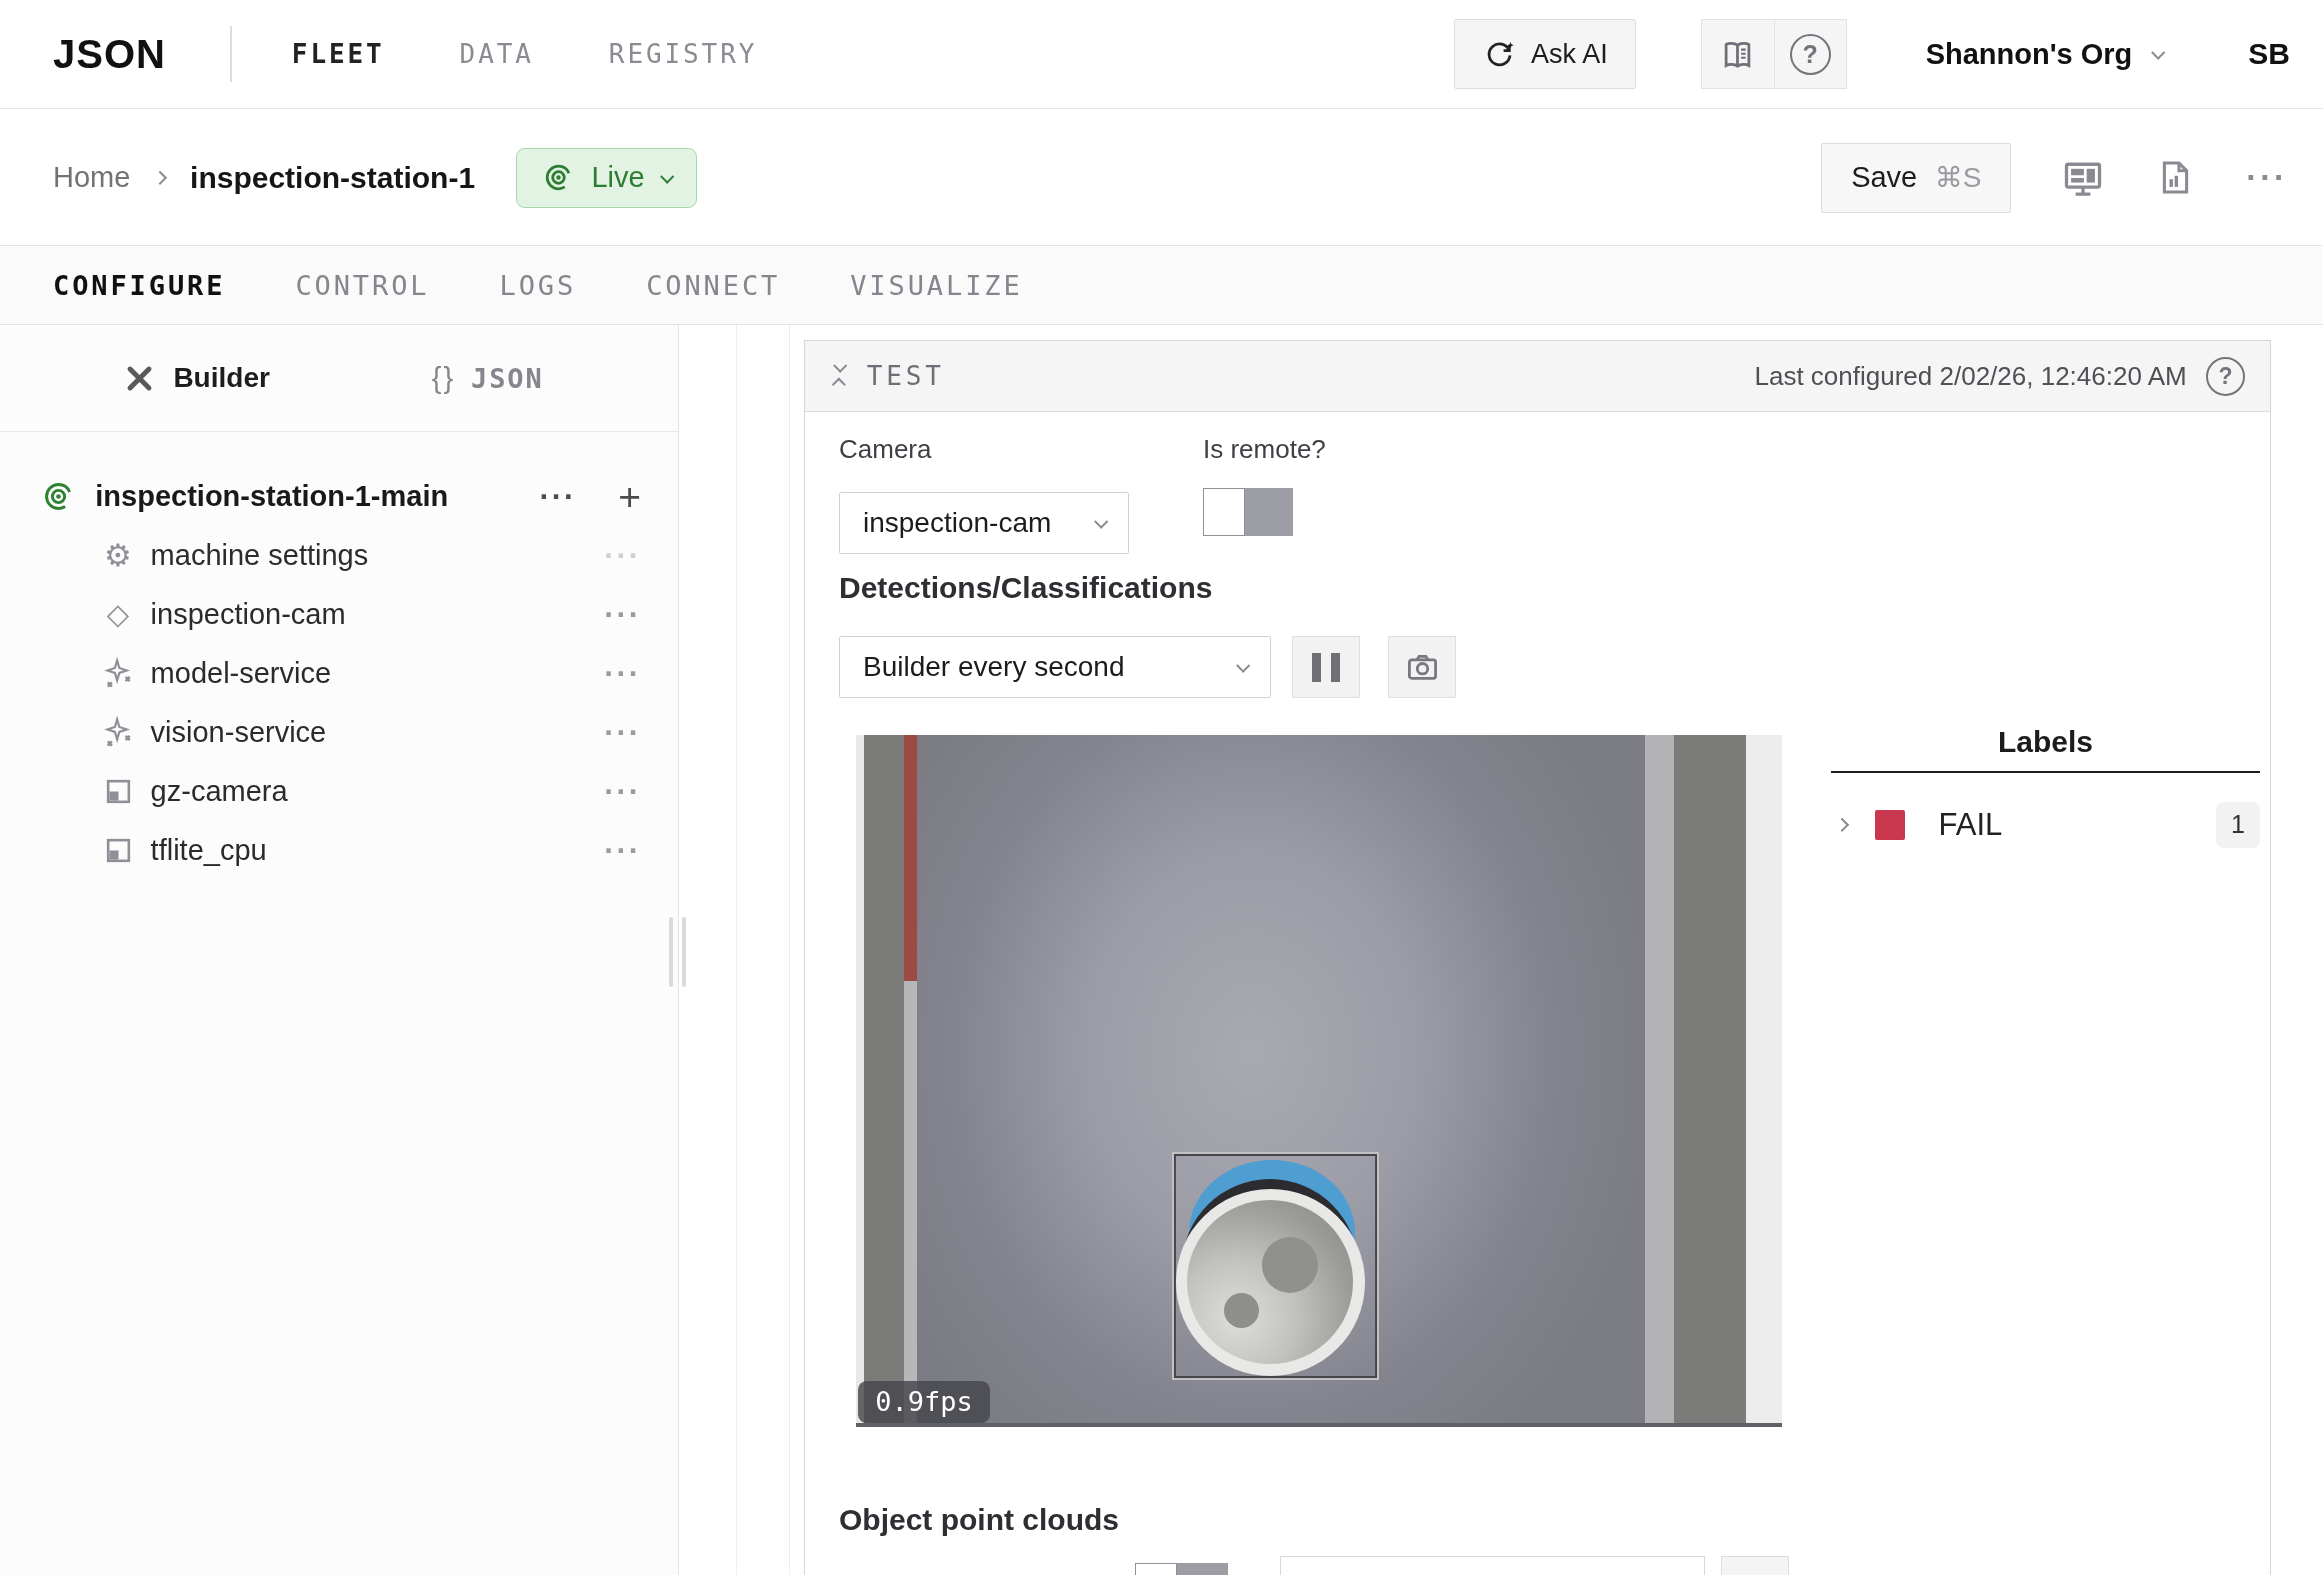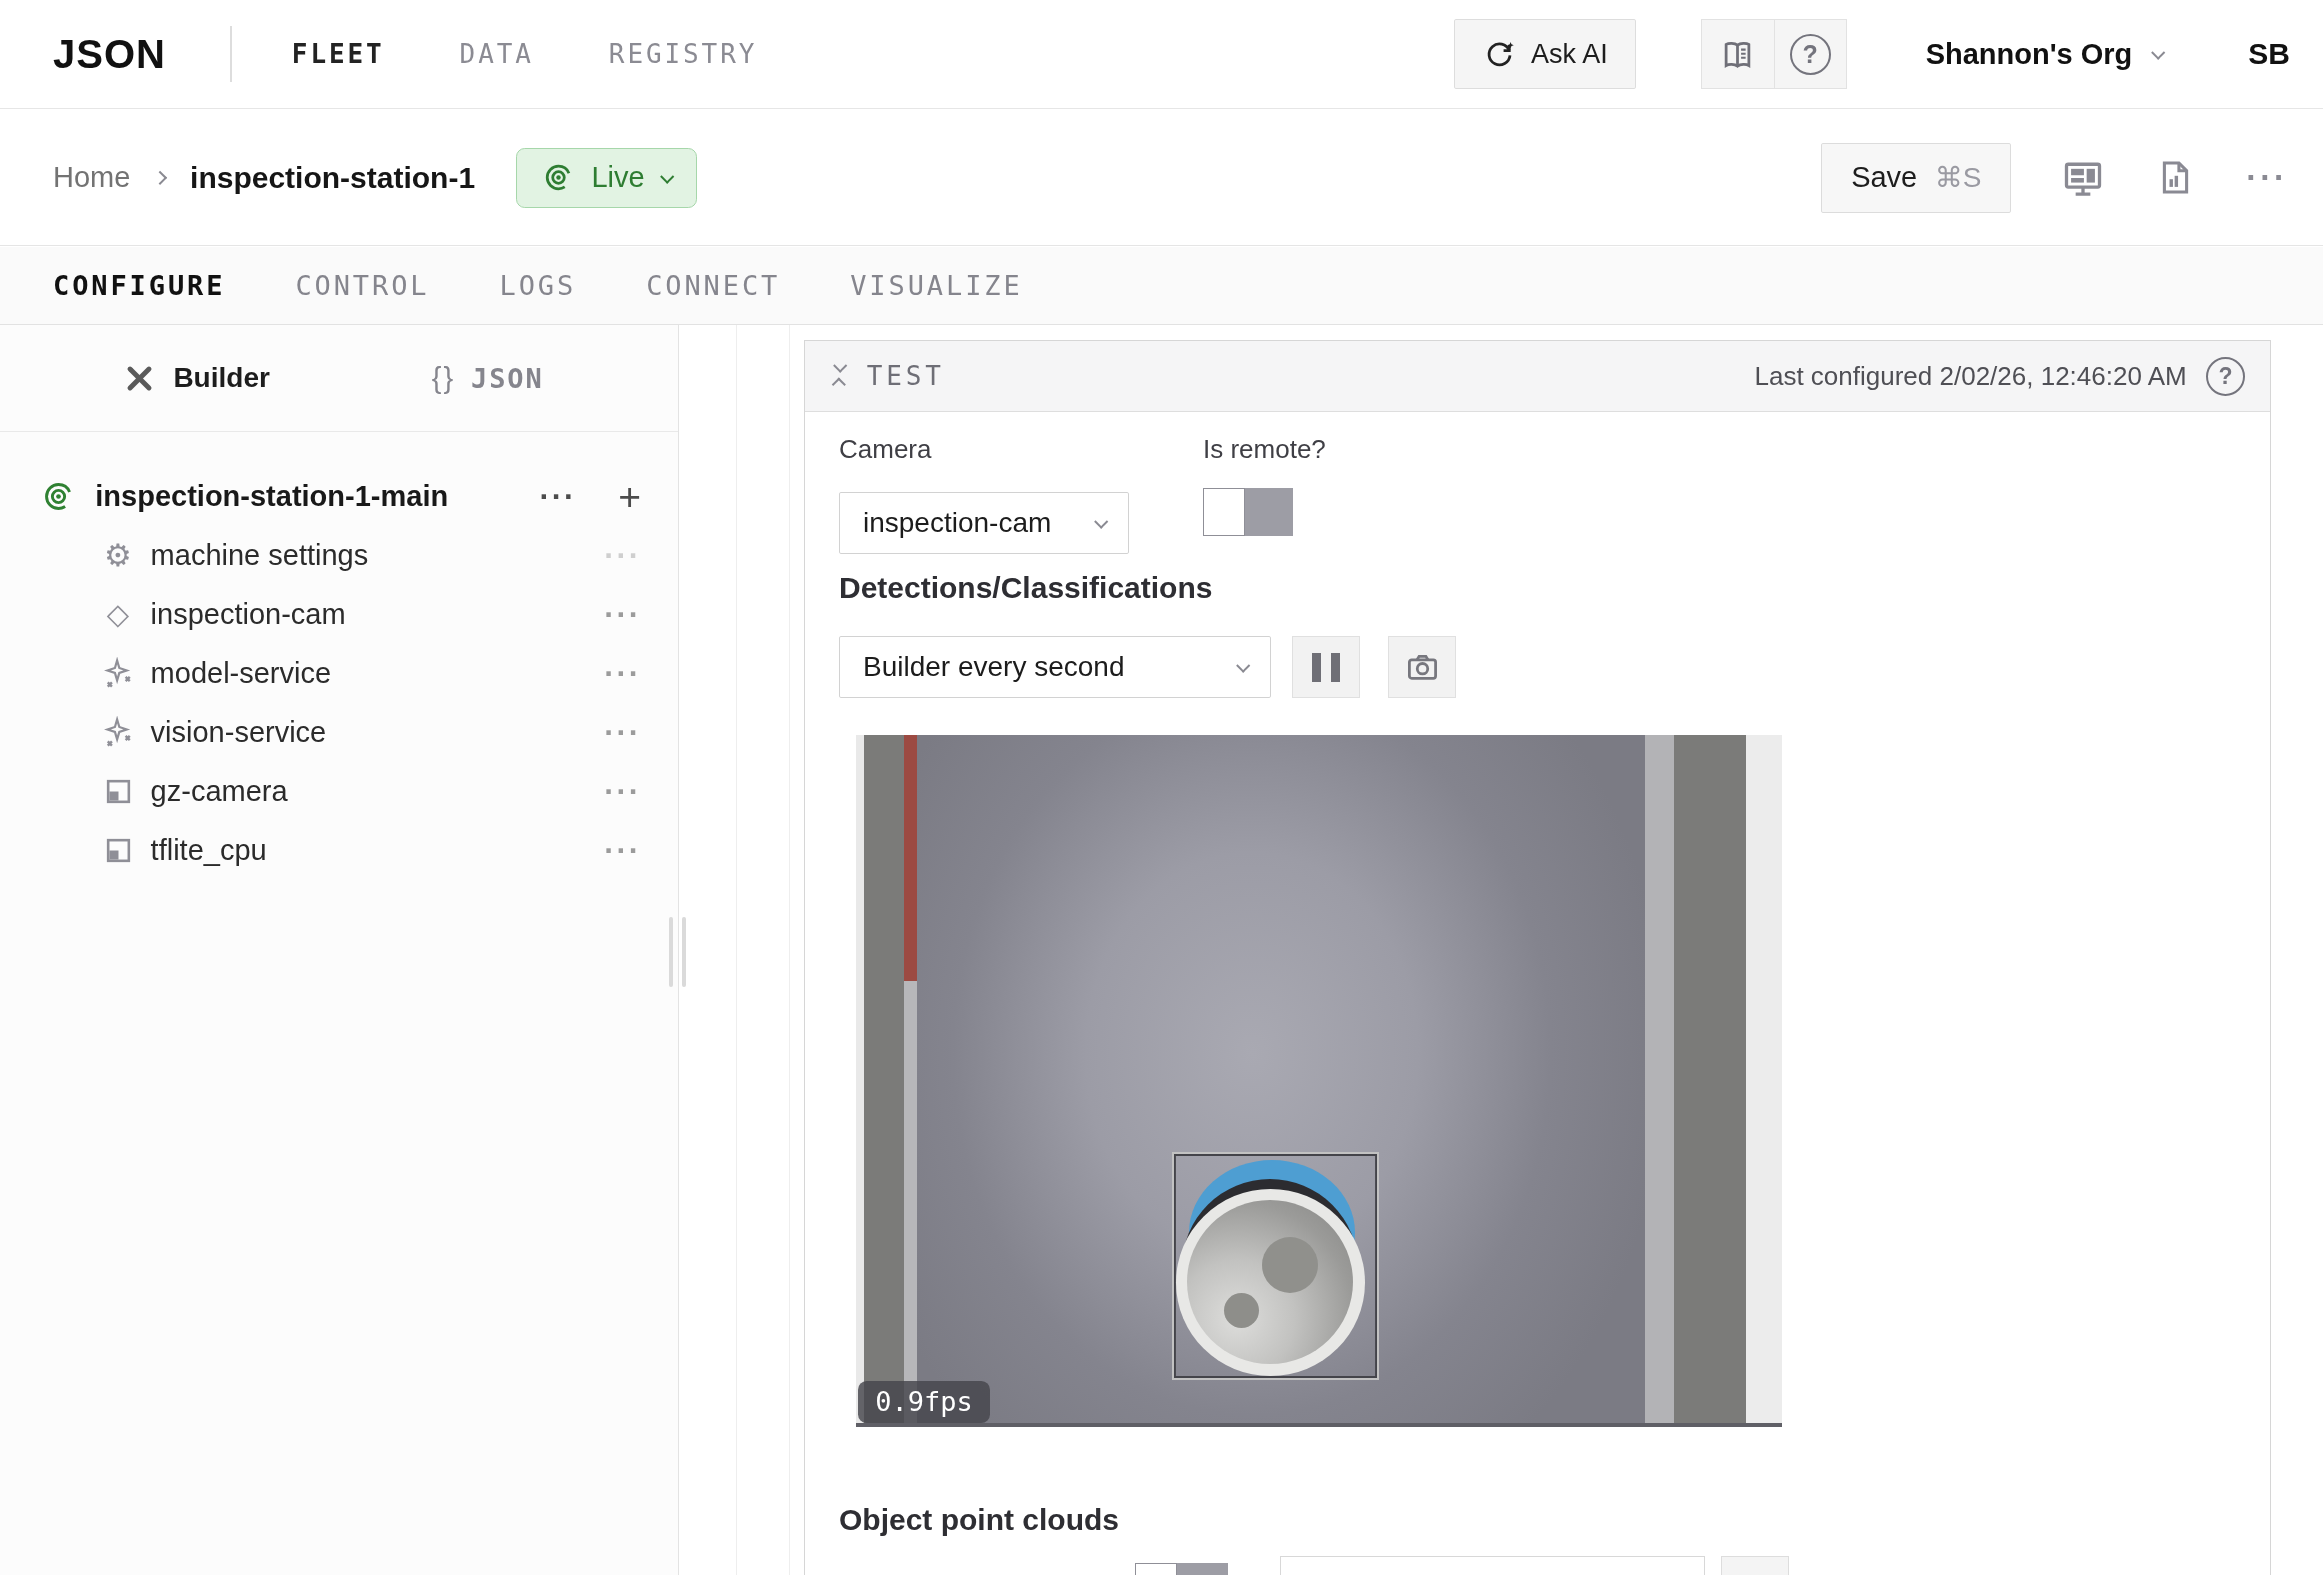--- a/index.html
+++ b/index.html
@@ -429,20 +429,29 @@
         <div class="knob-rim"></div>
         <div class="knob-face">
           <div class="knob-hole1"></div>
           <div class="knob-hole2"></div>
         </div>
       </div>
 
       <div class="fps-chip">0.9fps</div>
     </div>
 
+    <div class="labels-panel">
+      <div class="labels-heading">Labels</div>
+      <div class="label-row">
+        <span class="chev right sm gray"></span>
+        <span class="label-swatch" style="background: rgb(200, 55, 77);"></span>
+        <span class="label-name">FAIL</span>
+        <span class="label-count">1</span>
+      </div>
+    </div>
 
     <div class="section-heading" style="left:34px; top:1162px;">Object point clouds</div>
     <div class="toggle opc-toggle">
       <div class="knob"></div>
     </div>
     <div class="opc-combo"></div>
     <div class="opc-btn"></div>
   </div>
 
 </div>

